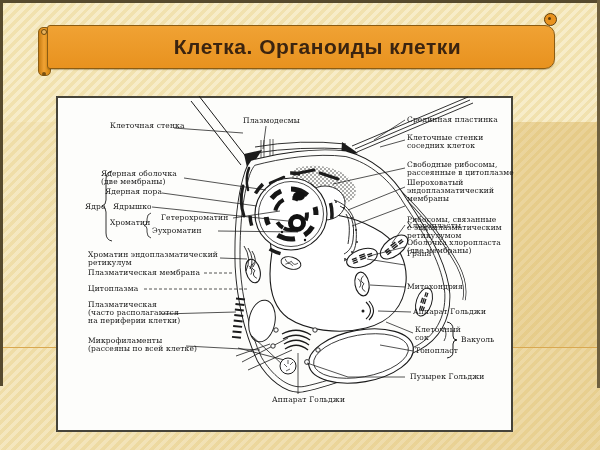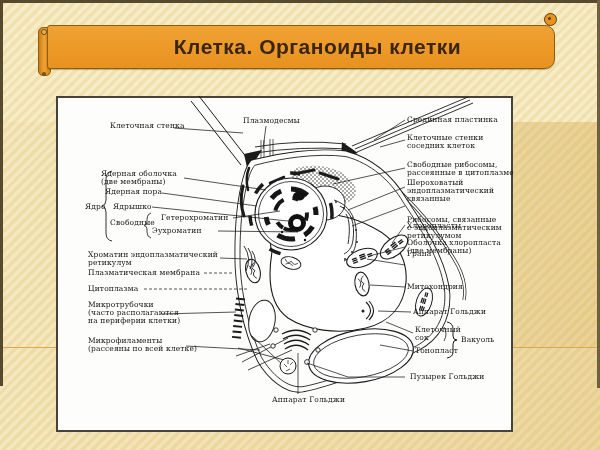--- a/index.html
+++ b/index.html
@@ -235,36 +235,36 @@
 <div class="lbl" style="left:101px;top:170px">Ядерная оболочка
 (две мембраны)</div>
 <div class="lbl" style="left:105px;top:188px">Ядерная пора</div>
 <div class="lbl" style="left:113px;top:203px">Ядрышко</div>
 <div class="lbl" style="left:161px;top:214px">Гетерохроматин</div>
 <div class="lbl" style="left:152px;top:227px">Эухроматин</div>
 <div class="lbl" style="left:88px;top:251px">Хроматин эндоплазматический
 ретикулум</div>
 <div class="lbl" style="left:88px;top:269px">Плазматическая мембрана</div>
 <div class="lbl" style="left:88px;top:285px">Цитоплазма</div>
-<div class="lbl" style="left:88px;top:301px">Микротрубочки
+<div class="lbl" style="left:88px;top:301px">Плазматическая
 (часто располагаются
 на периферии клетки)</div>
 <div class="lbl" style="left:88px;top:337px">Микрофиламенты
 (рассеяны по всей клетке)</div>
 <div class="lbl" style="left:85px;top:203px">Ядро</div>
-<div class="lbl" style="left:110px;top:219px">Свободные</div>
+<div class="lbl" style="left:110px;top:219px">Хроматин</div>
 
 <div class="lbl" style="left:407px;top:116px">Срединная пластинка</div>
 <div class="lbl" style="left:407px;top:134px">Клеточные стенки
 соседних клеток</div>
 <div class="lbl" style="left:407px;top:161px">Свободные рибосомы,
 рассеянные в цитоплазме</div>
 <div class="lbl" style="left:407px;top:179px">Шероховатый
 эндоплазматический
-связанные</div>
+мембраны</div>
 <div class="lbl" style="left:407px;top:216px">Рибосомы, связанные
 с эндоплазматическим
 ретикулумом</div>
 <div class="lbl" style="left:407px;top:222px">Хлоропласты</div>
 <div class="lbl" style="left:407px;top:239px">Оболочка хлоропласта
 (две мембраны)</div>
 <div class="lbl" style="left:407px;top:250px">Грана</div>
 <div class="lbl" style="left:407px;top:283px">Митохондрия</div>
 <div class="lbl" style="left:413px;top:308px">Аппарат Гольджи</div>
 <div class="lbl" style="left:415px;top:326px">Клеточный

